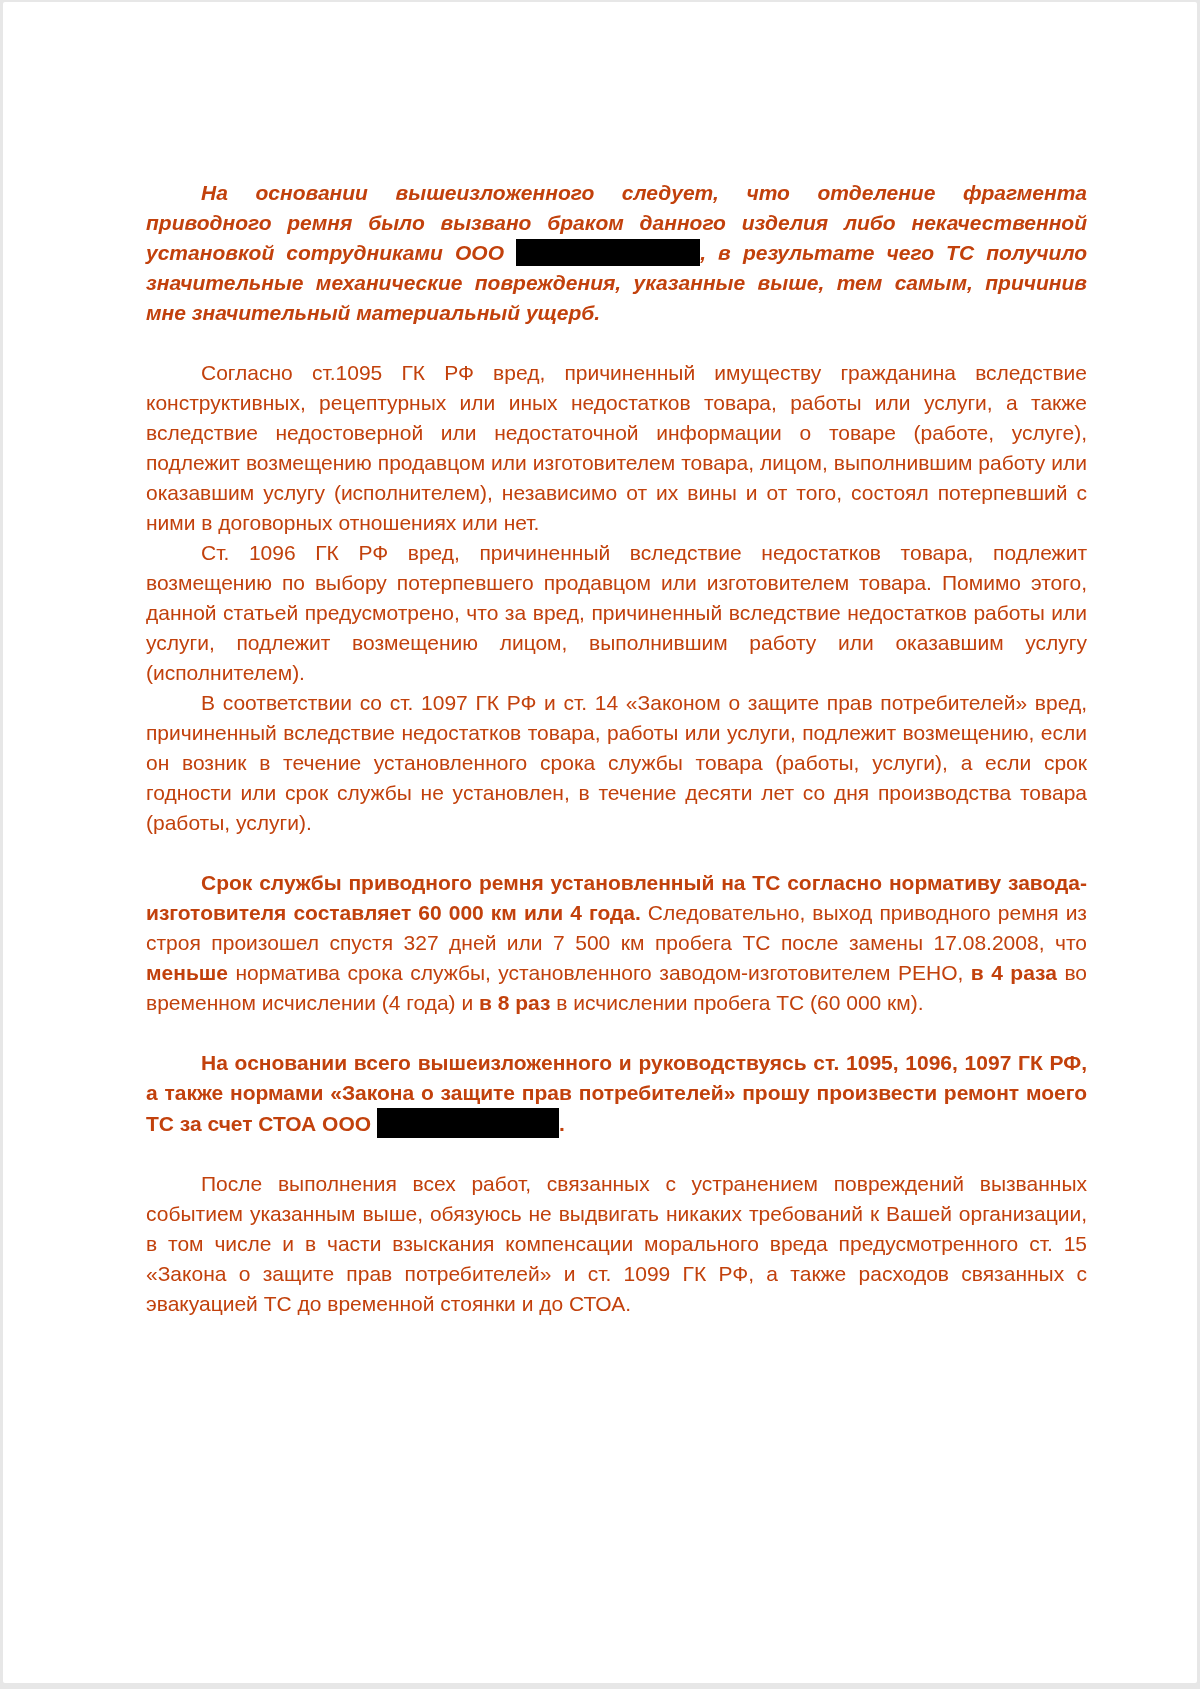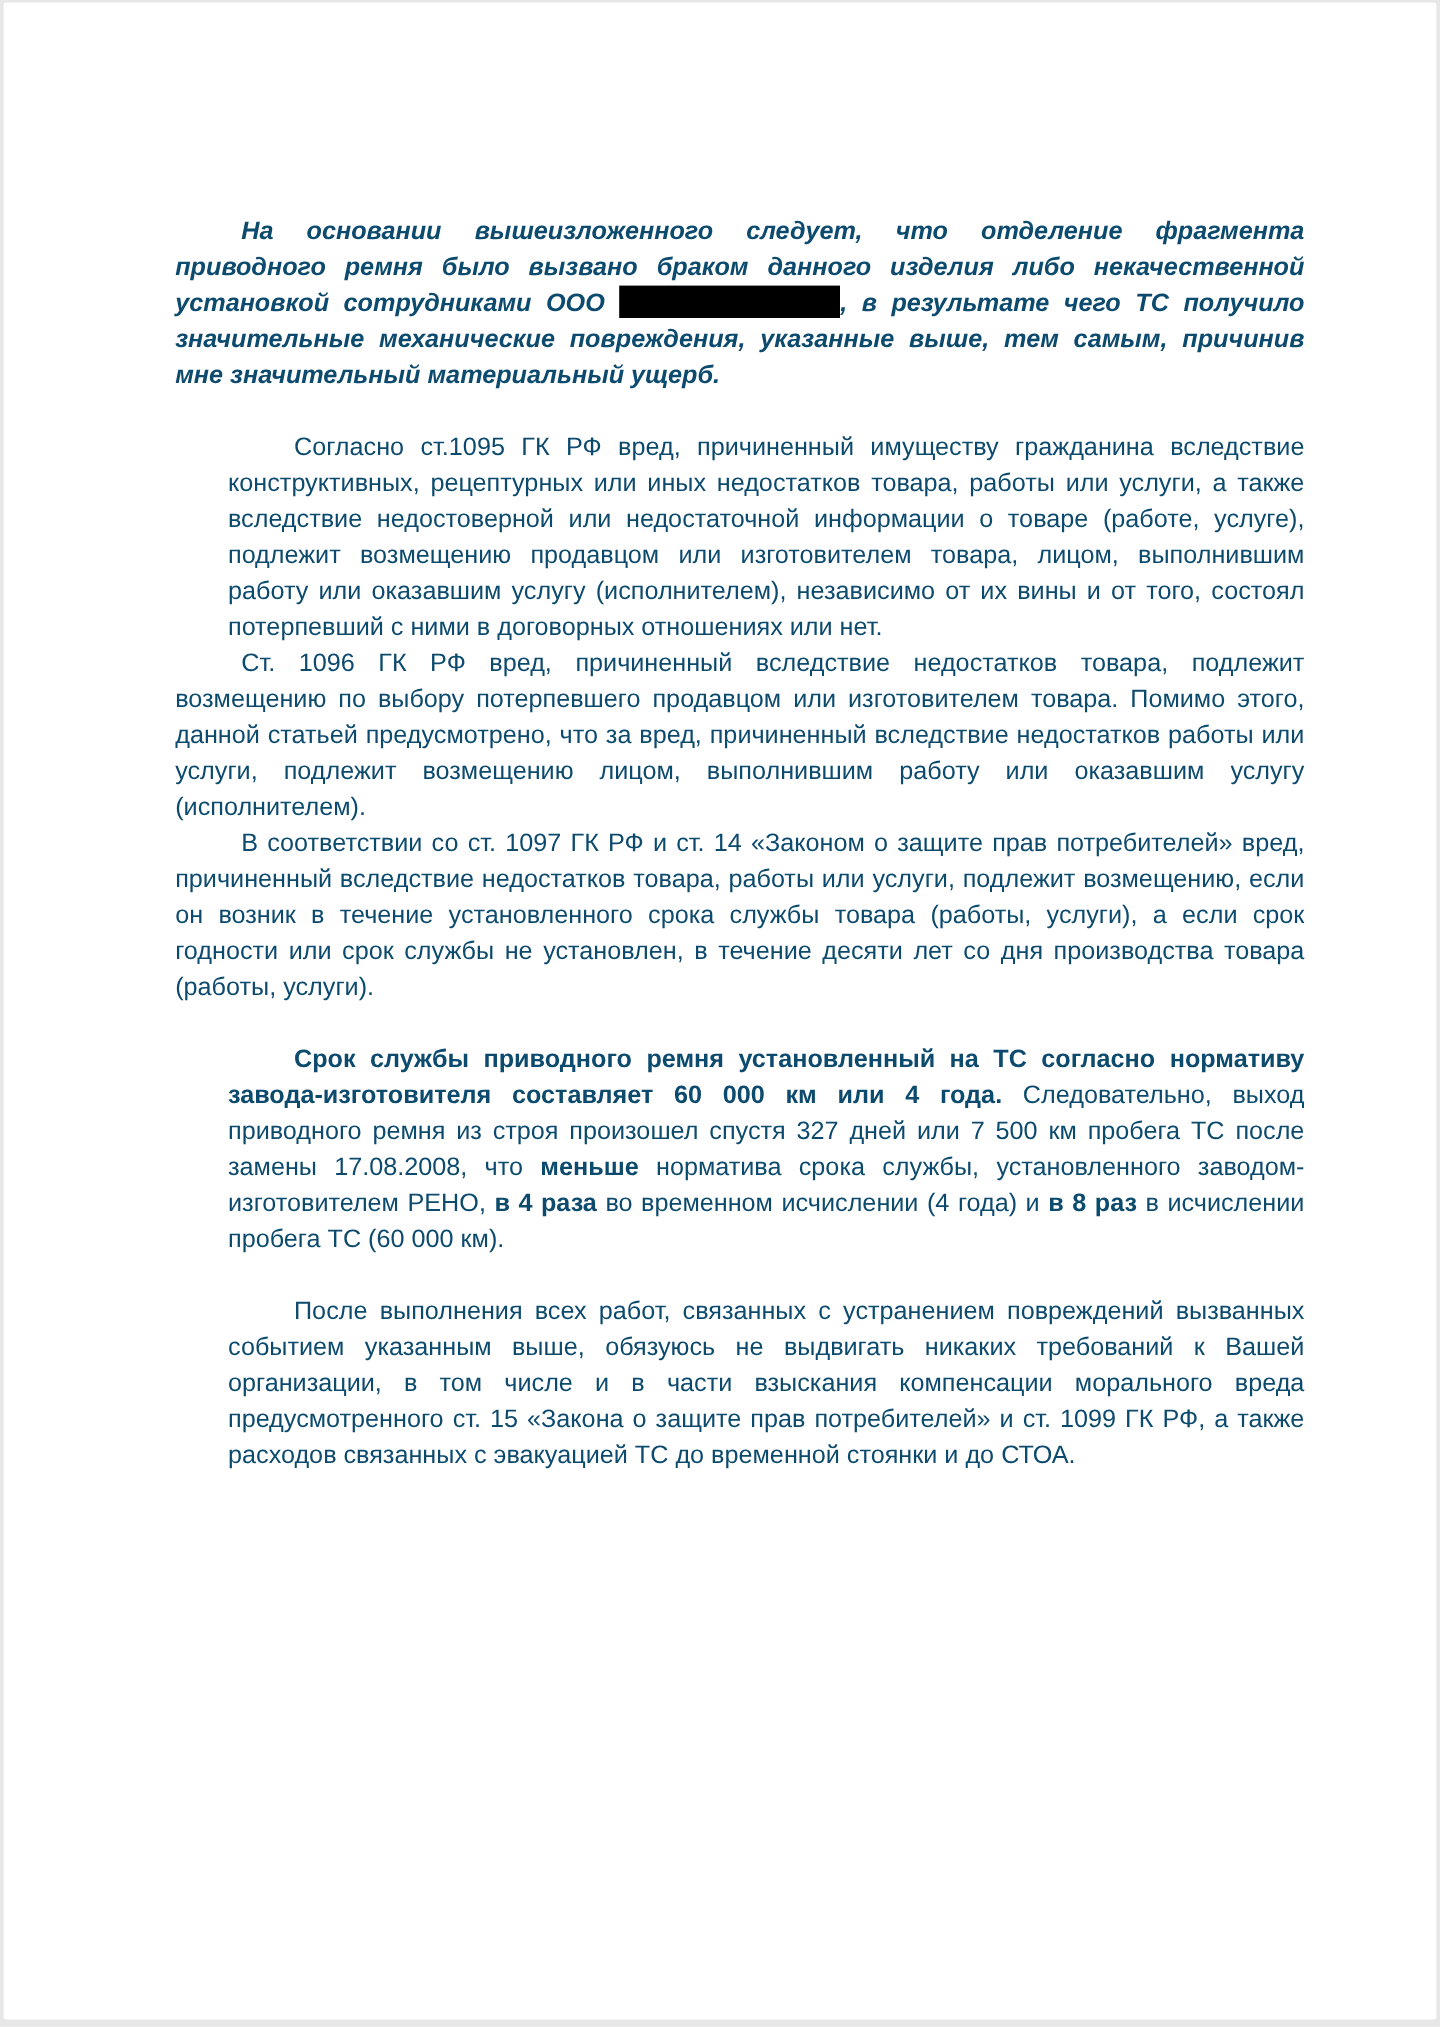--- a/index.html
+++ b/index.html
@@ -19,30 +19,29 @@
     left: 3px;
     right: 3px;
     bottom: 6px;
     background: #ffffff;
     border-radius: 2px;
   }
   .content {
     padding: 176px 110px 0 143px;
     font-size: 21px;
     line-height: 30px;
-    color: #0c4a6e;
+    color: #c2410c;
     text-align: justify;
   }
   .para {
     margin: 0;
     text-indent: 55px;
   }
   .gap {
     margin-top: 30px;
-    margin-left: 44px;
   }
   .p-bold-italic {
     font-weight: bold;
     font-style: italic;
   }
   .p-bold {
     font-weight: bold;
   }
   .run-bold {
     font-weight: bold;
@@ -72,17 +71,18 @@
 
     <p class="para gap"><span class="run">Согласно ст.1095 ГК РФ вред, причиненный имуществу гражданина вследствие конструктивных, рецептурных или иных недостатков товара, работы или услуги, а также вследствие недостоверной или недостаточной информации о товаре (работе, услуге), подлежит возмещению продавцом или изготовителем товара, лицом, выполнившим работу или оказавшим услугу (исполнителем), независимо от их вины и от того, состоял потерпевший с ними в договорных отношениях или нет.</span></p>
 
     <p class="para"><span class="run">Ст. 1096 ГК РФ вред, причиненный вследствие недостатков товара, подлежит возмещению по выбору потерпевшего продавцом или изготовителем товара. Помимо этого, данной статьей предусмотрено, что за вред, причиненный вследствие недостатков работы или услуги, подлежит возмещению лицом, выполнившим работу или оказавшим услугу (исполнителем).</span></p>
 
 
     <p class="para"><span class="run">В соответствии со ст. 1097 ГК РФ и ст. 14 «Законом о защите прав потребителей» вред, причиненный вследствие недостатков товара, работы или услуги, подлежит возмещению, если он возник в течение установленного срока службы товара (работы, услуги), а если срок годности или срок службы не установлен, в течение десяти лет со дня производства товара (работы, услуги).</span></p>
 
     <p class="para gap"><span class="run run-bold">Срок службы приводного ремня установленный на ТС согласно нормативу завода-изготовителя составляет 60 000 км или 4 года.</span><span class="run"> Следовательно, выход приводного ремня из строя произошел спустя 327 дней или 7 500 км пробега ТС после замены 17.08.2008, что </span><span class="run run-bold">меньше</span><span class="run"> норматива срока службы, установленного заводом-изготовителем РЕНО, </span><span class="run run-bold">в 4 раза</span><span class="run"> во временном исчислении (4 года) и </span><span class="run run-bold">в 8 раз</span><span class="run"> в исчислении пробега ТС (60 000 км).</span></p>
 
+    <p class="para gap p-bold"><span class="run">На основании всего вышеизложенного и руководствуясь ст. 1095, 1096, 1097 ГК РФ, а также нормами «Закона о защите прав потребителей» прошу произвести ремонт моего ТС за счет СТОА ООО </span><span class="redaction redaction-b"></span><span class="run">.</span></p>
 
     <p class="para gap"><span class="run">После выполнения всех работ, связанных с устранением повреждений вызванных событием указанным выше, обязуюсь не выдвигать никаких требований к Вашей организации, в том числе и в части взыскания компенсации морального вреда предусмотренного ст. 15 «Закона о защите прав потребителей» и ст. 1099 ГК РФ, а также расходов связанных с эвакуацией ТС до временной стоянки и до СТОА.</span></p>
 
   </div>
 </div>
 
 </body></html>

